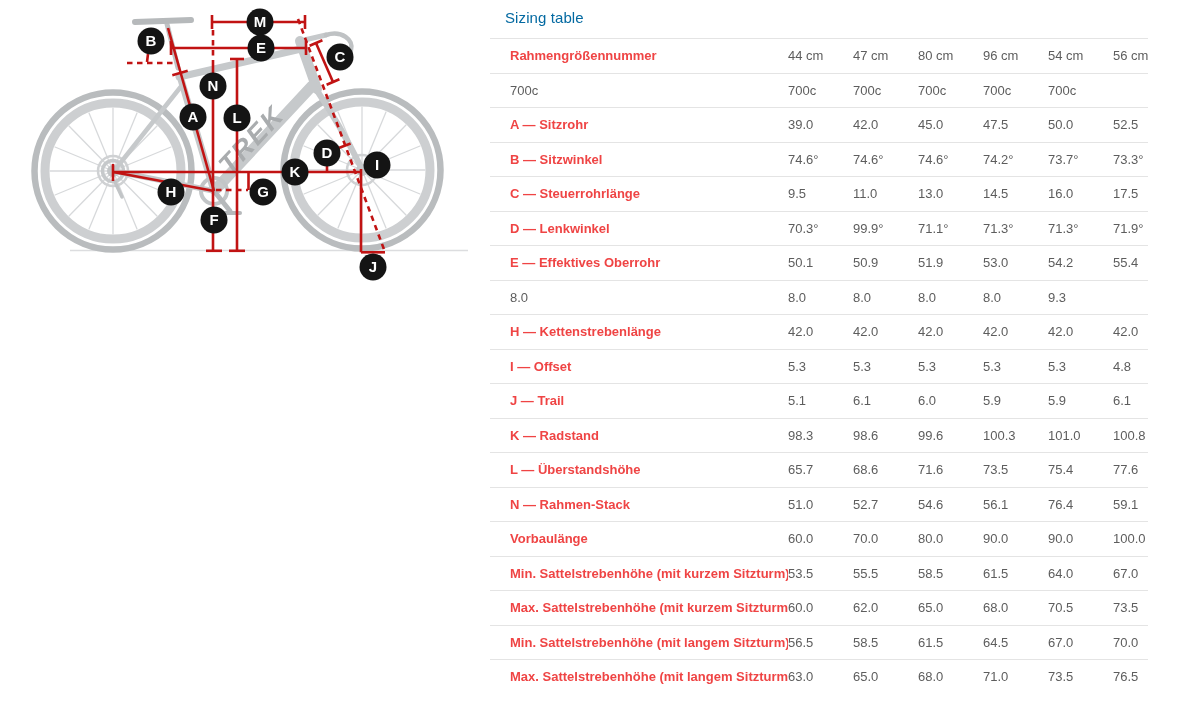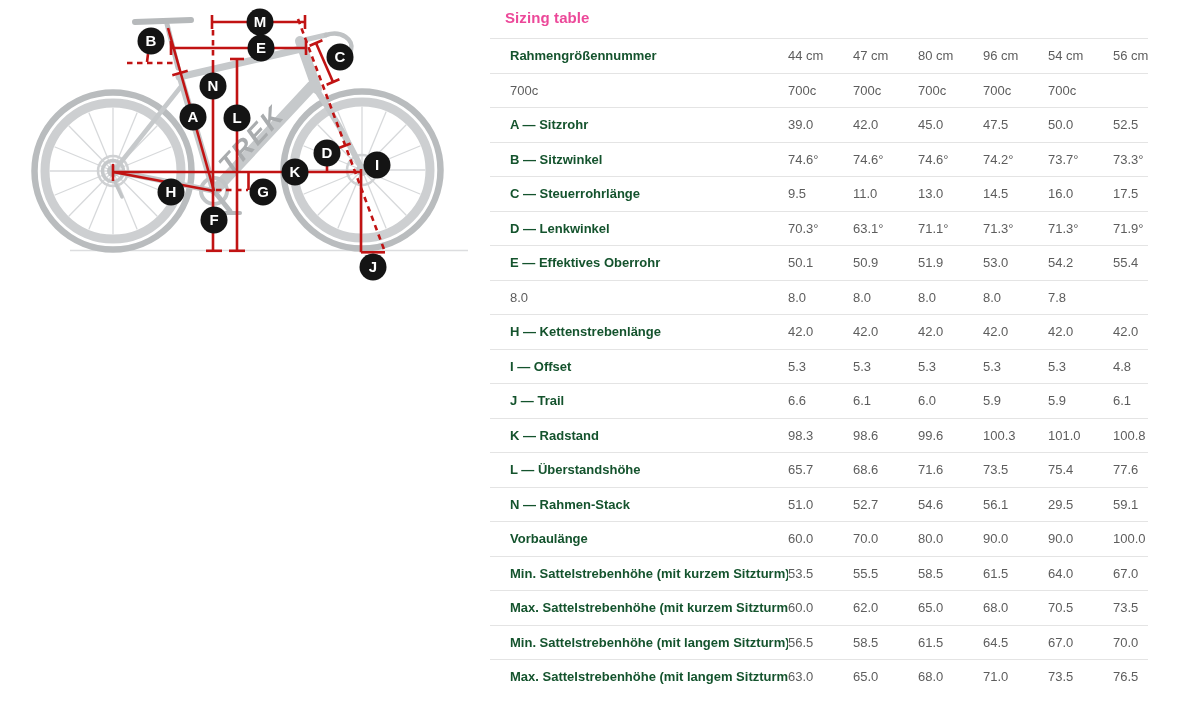--- a/index.html
+++ b/index.html
@@ -4,32 +4,32 @@
 <style>
   html,body{margin:0;padding:0;background:#ffffff;}
   body{
     width:1186px;height:727px;position:relative;overflow:hidden;
     font-family:"Liberation Sans",sans-serif;-webkit-font-smoothing:antialiased;
   }
   .diagram-wrap{position:absolute;left:0;top:0;width:490px;height:300px;}
   .sizing-panel{position:absolute;left:490px;top:0;width:658px;}
   .panel-title{
     height:38px;box-sizing:border-box;padding:9px 0 0 15px;
-    font-size:15px;font-weight:bold;color:#ec4899;letter-spacing:.1px;
+    font-size:15px;font-weight:normal;color:#0369a1;letter-spacing:.1px;
   }
   .geo-row{
     display:grid;
     grid-template-columns:278px 65px 65px 65px 65px 65px 1fr;
     align-items:center;
     height:34.5px;box-sizing:border-box;
     padding-left:20px;
     border-top:1px solid #e4e4e4;
   }
   .geo-row .row-label{
-    font-size:13px;font-weight:bold;color:#14532d;
+    font-size:13px;font-weight:bold;color:#ef4444;
     white-space:nowrap;overflow:hidden;
   }
   .geo-row .row-value{
     font-size:13px;color:#5d5d5d;white-space:nowrap;
   }
   svg text.circle-letter{
     font-family:"Liberation Sans",sans-serif;font-size:15px;font-weight:bold;fill:#ffffff;
   }
   svg text.brand{
     font-family:"Liberation Sans",sans-serif;font-size:27px;font-weight:bold;font-style:italic;
@@ -268,42 +268,42 @@
         <span class="row-value">9.5</span>
         <span class="row-value">11.0</span>
         <span class="row-value">13.0</span>
         <span class="row-value">14.5</span>
         <span class="row-value">16.0</span>
         <span class="row-value">17.5</span>
       </div>
       <div class="geo-row">
         <span class="row-label">D — Lenkwinkel</span>
         <span class="row-value">70.3°</span>
-        <span class="row-value">63.1°</span>
+        <span class="row-value">99.9°</span>
         <span class="row-value">71.1°</span>
         <span class="row-value">71.3°</span>
         <span class="row-value">71.3°</span>
         <span class="row-value">71.9°</span>
       </div>
       <div class="geo-row">
         <span class="row-label">E — Effektives Oberrohr</span>
         <span class="row-value">50.1</span>
         <span class="row-value">50.9</span>
         <span class="row-value">51.9</span>
         <span class="row-value">53.0</span>
         <span class="row-value">54.2</span>
         <span class="row-value">55.4</span>
       </div>
       <div class="geo-row">
         <span class="row-value">8.0</span>
         <span class="row-value">8.0</span>
         <span class="row-value">8.0</span>
         <span class="row-value">8.0</span>
         <span class="row-value">8.0</span>
-        <span class="row-value">7.8</span>
+        <span class="row-value">9.3</span>
       </div>
       <div class="geo-row">
         <span class="row-label">H — Kettenstrebenlänge</span>
         <span class="row-value">42.0</span>
         <span class="row-value">42.0</span>
         <span class="row-value">42.0</span>
         <span class="row-value">42.0</span>
         <span class="row-value">42.0</span>
         <span class="row-value">42.0</span>
       </div>
@@ -311,21 +311,21 @@
         <span class="row-label">I — Offset</span>
         <span class="row-value">5.3</span>
         <span class="row-value">5.3</span>
         <span class="row-value">5.3</span>
         <span class="row-value">5.3</span>
         <span class="row-value">5.3</span>
         <span class="row-value">4.8</span>
       </div>
       <div class="geo-row">
         <span class="row-label">J — Trail</span>
-        <span class="row-value">6.6</span>
+        <span class="row-value">5.1</span>
         <span class="row-value">6.1</span>
         <span class="row-value">6.0</span>
         <span class="row-value">5.9</span>
         <span class="row-value">5.9</span>
         <span class="row-value">6.1</span>
       </div>
       <div class="geo-row">
         <span class="row-label">K — Radstand</span>
         <span class="row-value">98.3</span>
         <span class="row-value">98.6</span>
@@ -342,21 +342,21 @@
         <span class="row-value">73.5</span>
         <span class="row-value">75.4</span>
         <span class="row-value">77.6</span>
       </div>
       <div class="geo-row">
         <span class="row-label">N — Rahmen-Stack</span>
         <span class="row-value">51.0</span>
         <span class="row-value">52.7</span>
         <span class="row-value">54.6</span>
         <span class="row-value">56.1</span>
-        <span class="row-value">29.5</span>
+        <span class="row-value">76.4</span>
         <span class="row-value">59.1</span>
       </div>
       <div class="geo-row">
         <span class="row-label">Vorbaulänge</span>
         <span class="row-value">60.0</span>
         <span class="row-value">70.0</span>
         <span class="row-value">80.0</span>
         <span class="row-value">90.0</span>
         <span class="row-value">90.0</span>
         <span class="row-value">100.0</span>

